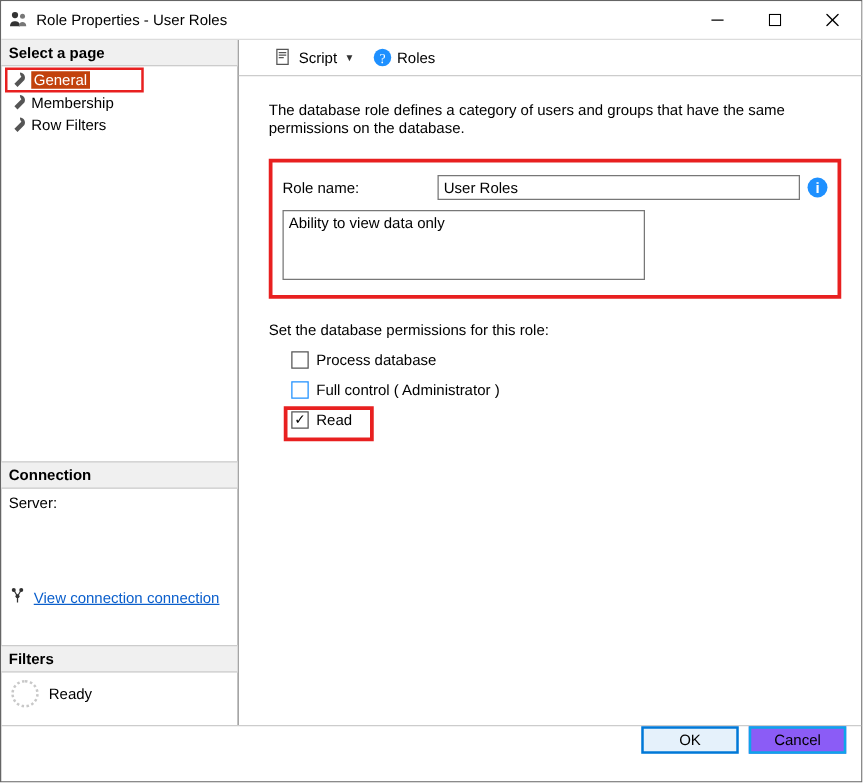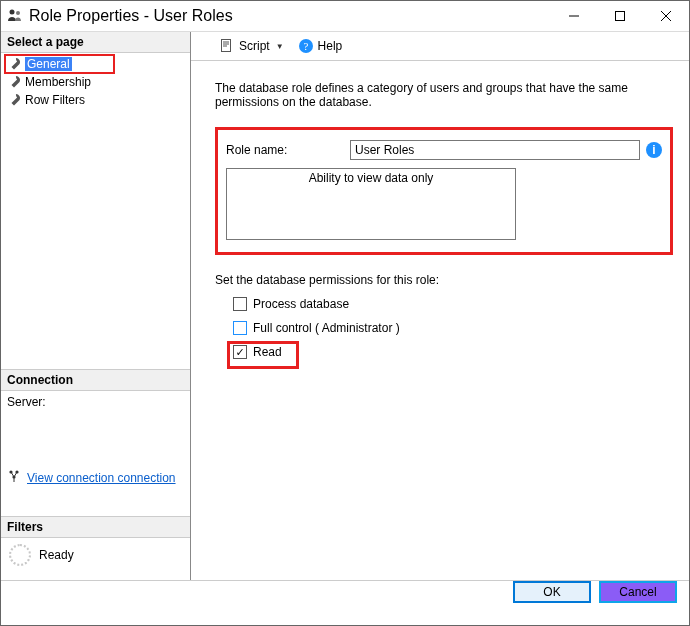--- a/index.html
+++ b/index.html
@@ -32,21 +32,21 @@
   .titlebar .app-icon {
     width: 16px;
     height: 16px;
     margin-right: 6px;
     display: flex;
     align-items: center;
     justify-content: center;
   }
   .titlebar .title {
     flex: 1;
-    font-size: 16px;
+    font-size: 12px;
   }
   .titlebar .win-btn {
     width: 46px;
     height: 30px;
     display: flex;
     align-items: center;
     justify-content: center;
     cursor: default;
   }
 
@@ -89,21 +89,21 @@
     justify-content: center;
     flex-shrink: 0;
   }
   .page-item .page-label {
     color: #000;
   }
   .page-item.sel {
     position: relative;
   }
   .page-item.sel .page-label {
-    background: #3b82f6;
+    background: #c2410c;
     color: #fff;
     padding: 0 2px;
   }
   .page-item.sel::after {
     
     content: "";
     position: absolute;
     left: 3px;
     top: -1px;
     right: 75px;
@@ -211,23 +211,22 @@
   input.text, textarea.text {
     font-family: inherit;
     font-size: 12px;
     padding: 2px 4px;
     border: 1px solid #777;
     box-sizing: border-box;
   }
   input.role-name { width: 290px; }
   textarea.role-desc {
     width: 290px;
-    height: 72px;
+    height: 56px;
     resize: none;
-    text-align: center;
   }
   .info-icon {
     width: 16px; height: 16px;
     border-radius: 50%;
     background: #1e90ff;
     color: #fff;
     font-weight: bold;
     display: flex; align-items: center; justify-content: center;
     font-size: 12px;
     flex-shrink: 0;
@@ -404,21 +403,21 @@
           <span>Script</span>
           <span class="dropdown-caret">▼</span>
         </div>
         <div class="tool-btn">
           <span class="icon16">
             <svg width="16" height="16">
                 <circle cx="8" cy="8" r="7" fill="#1e90ff"></circle>
                 <text x="8" y="12" text-anchor="middle" font-size="11" fill="#fff" font-family="Segoe UI">?</text>
               </svg>
           </span>
-          <span>Help</span>
+          <span>Roles</span>
         </div>
       </div>
 
       <div class="main-scroll">
 
         <div class="intro">The database role defines a category of users and groups that have the same permissions on the database.</div>
 
         <div class="form-block red-box">
           <div class="form-row">
             <div class="form-label">Role name:</div>

